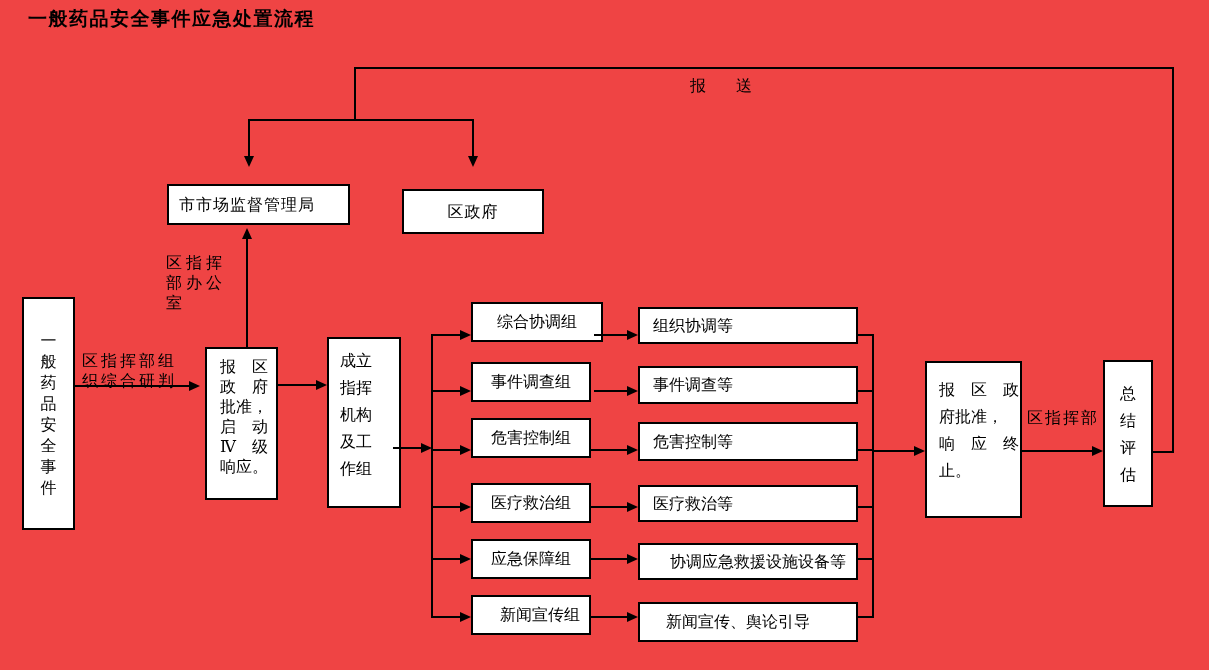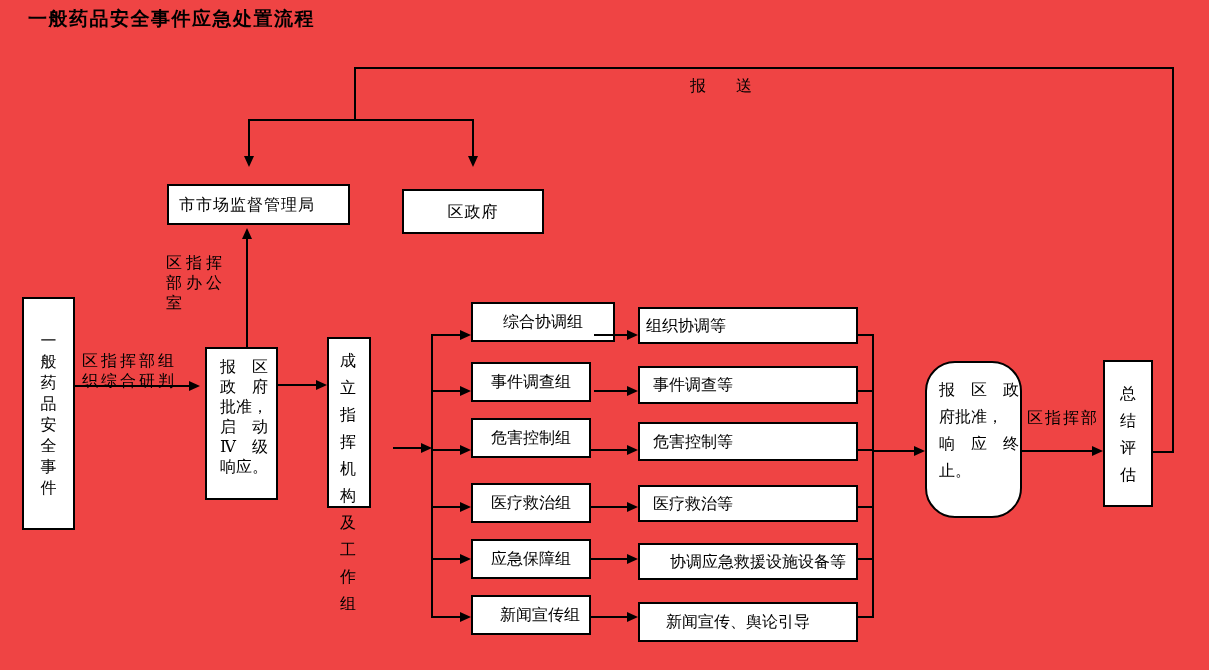--- a/index.html
+++ b/index.html
@@ -75,21 +75,21 @@
 
   <div class="vline" style="left:246px;top:238px;height:109px;"></div>
   <div class="ah ah-u" style="left:242px;top:228px;"></div>
   <div class="label pre" style="left:166px;top:253px;">区 指 挥
 部 办 公
 室</div>
 
   <div class="hline" style="left:278px;top:384px;width:40px;"></div>
   <div class="ah ah-r" style="left:316px;top:380px;"></div>
 
-  <div class="box pre" style="left:327px;top:337px;width:44px;height:171px;padding:8px 8px 0 11px;line-height:27px;">成立
+  <div class="box pre" style="left:327px;top:337px;width:74px;height:171px;padding:8px 8px 0 11px;line-height:27px;">成立
 指挥
 机构
 及工
 作组</div>
 
   <div class="hline" style="left:393px;top:447px;width:29px;"></div>
   <div class="ah ah-r" style="left:421px;top:443px;"></div>
   <div class="vline" style="left:431px;top:334px;height:284px;"></div>
 
   <div class="hline" style="left:433px;top:334px;width:28px;"></div>
@@ -98,59 +98,59 @@
   <div class="ah ah-r" style="left:460px;top:386px;"></div>
   <div class="hline" style="left:433px;top:449px;width:28px;"></div>
   <div class="ah ah-r" style="left:460px;top:445px;"></div>
   <div class="hline" style="left:433px;top:506px;width:28px;"></div>
   <div class="ah ah-r" style="left:460px;top:502px;"></div>
   <div class="hline" style="left:433px;top:558px;width:28px;"></div>
   <div class="ah ah-r" style="left:460px;top:554px;"></div>
   <div class="hline" style="left:433px;top:616px;width:28px;"></div>
   <div class="ah ah-r" style="left:460px;top:612px;"></div>
 
-  <div class="box flexc" style="left:471px;top:302px;width:144px;height:40px;">综合协调组</div>
+  <div class="box flexc" style="left:471px;top:302px;width:132px;height:40px;">综合协调组</div>
   <div class="box flexc" style="left:471px;top:362px;width:120px;height:40px;">事件调查组</div>
   <div class="box flexc" style="left:471px;top:418px;width:120px;height:40px;">危害控制组</div>
   <div class="box flexc" style="left:471px;top:483px;width:120px;height:40px;">医疗救治组</div>
   <div class="box flexc" style="left:471px;top:539px;width:120px;height:40px;">应急保障组</div>
   <div class="box flexc" style="left:471px;top:595px;width:120px;height:40px;padding-left:18px;">新闻宣传组</div>
 
   <div class="hline" style="left:594px;top:334px;width:33px;"></div>
   <div class="ah ah-r" style="left:627px;top:330px;"></div>
   <div class="hline" style="left:594px;top:390px;width:33px;"></div>
   <div class="ah ah-r" style="left:627px;top:386px;"></div>
   <div class="hline" style="left:591px;top:449px;width:36px;"></div>
   <div class="ah ah-r" style="left:627px;top:445px;"></div>
   <div class="hline" style="left:591px;top:506px;width:36px;"></div>
   <div class="ah ah-r" style="left:627px;top:502px;"></div>
   <div class="hline" style="left:591px;top:558px;width:36px;"></div>
   <div class="ah ah-r" style="left:627px;top:554px;"></div>
   <div class="hline" style="left:591px;top:616px;width:36px;"></div>
   <div class="ah ah-r" style="left:627px;top:612px;"></div>
 
-  <div class="box flexl" style="left:638px;top:307px;width:220px;height:37px;padding-left:6px;">组织协调等</div>
+  <div class="box flexl" style="left:638px;top:307px;width:220px;height:37px;padding-left:13px;">组织协调等</div>
   <div class="box flexl" style="left:638px;top:366px;width:220px;height:38px;padding-left:13px;">事件调查等</div>
   <div class="box flexl" style="left:638px;top:422px;width:220px;height:39px;padding-left:13px;">危害控制等</div>
   <div class="box flexl" style="left:638px;top:485px;width:220px;height:37px;padding-left:13px;">医疗救治等</div>
   <div class="box flexl" style="left:638px;top:543px;width:220px;height:37px;padding-left:30px;">协调应急救援设施设备等</div>
   <div class="box flexl" style="left:638px;top:602px;width:220px;height:40px;padding-left:26px;">新闻宣传、舆论引导</div>
 
   <div class="hline" style="left:858px;top:334px;width:16px;"></div>
   <div class="hline" style="left:858px;top:390px;width:16px;"></div>
   <div class="hline" style="left:858px;top:449px;width:16px;"></div>
   <div class="hline" style="left:858px;top:506px;width:16px;"></div>
   <div class="hline" style="left:858px;top:558px;width:16px;"></div>
   <div class="hline" style="left:858px;top:616px;width:16px;"></div>
   <div class="vline" style="left:872px;top:334px;height:284px;"></div>
 
   <div class="hline" style="left:874px;top:450px;width:41px;"></div>
   <div class="ah ah-r" style="left:914px;top:446px;"></div>
 
-  <div class="box pre" style="left:925px;top:361px;width:97px;height:157px;padding:13px 0 0 12px;line-height:27px;border-radius:30px;">报　区　政
+  <div class="box pre" style="left:925px;top:361px;width:97px;height:157px;padding:13px 0 0 12px;line-height:27px;">报　区　政
 府批准，
 响　应　终
 止。</div>
 
   <div class="hline" style="left:1022px;top:450px;width:71px;"></div>
   <div class="ah ah-r" style="left:1092px;top:446px;"></div>
   <div class="label" style="left:1027px;top:408px;letter-spacing:2px;">区指挥部</div>
 
   <div class="box flexc" style="left:1103px;top:360px;width:50px;height:147px;">
     <div class="pre vcol" style="line-height:27px;">总

